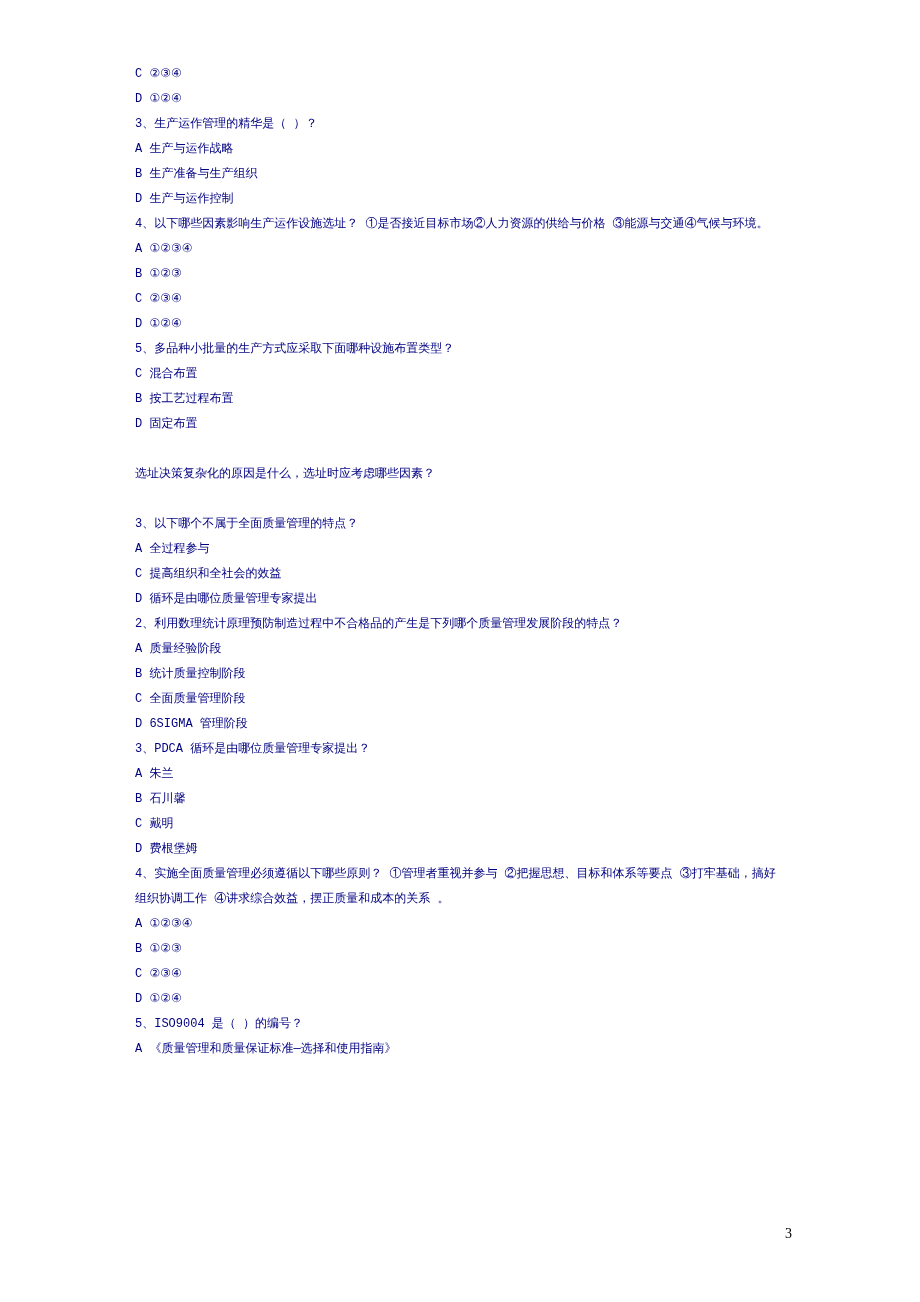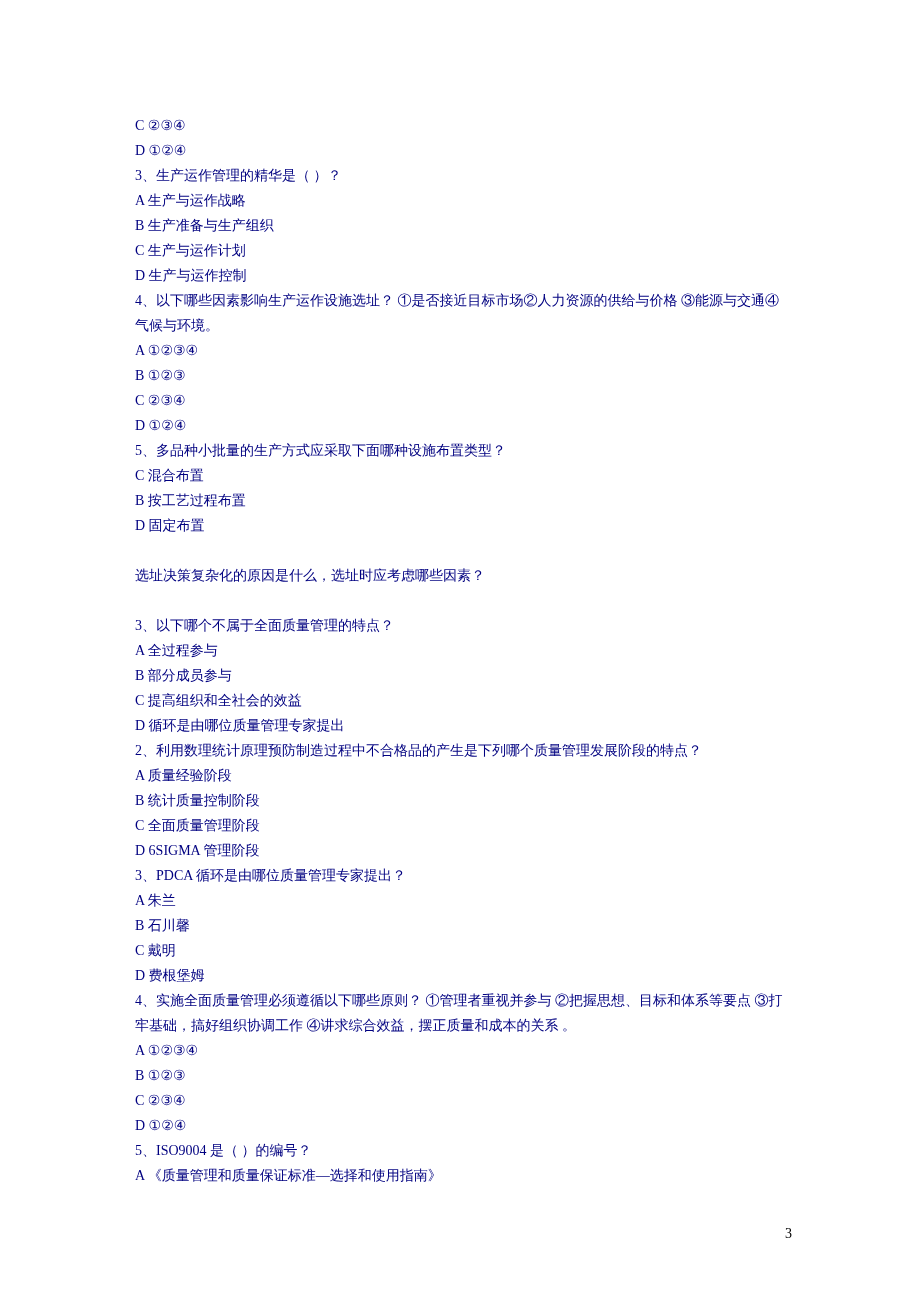--- a/index.html
+++ b/index.html
@@ -4,24 +4,25 @@
   <style>
     * { margin: 0; padding: 0; box-sizing: border-box; }
     body {
       width: 920px;
       min-height: 1302px;
       background: #ffffff;
       font-family: "SimSun", "宋体", serif;
       position: relative;
     }
     .content {
-      padding: 113px 135px 40px 135px;
-      font-size: 14px;
+      padding: 62px 135px 40px 135px;
+      font-size: 12px;
       line-height: 25px;
       color: #000080;
+      font-family: Liberation Mono, monospace;
     }
     .line {
       display: block;
     }
     .gap {
       height: 25px;
     }
     .page-number {
       position: absolute;
       bottom: 60px;
@@ -33,37 +34,35 @@
   </style>
 </head>
 <body>
 
 <div class="content">
   <span class="line">C ②③④</span>
   <span class="line">D ①②④</span>
   <span class="line">3、生产运作管理的精华是（ ）？</span>
   <span class="line">A 生产与运作战略</span>
   <span class="line">B 生产准备与生产组织</span>
-  <span class="line">C 生产与运作计划</span>
   <span class="line">D 生产与运作控制</span>
   <span class="line">4、以下哪些因素影响生产运作设施选址？ ①是否接近目标市场②人力资源的供给与价格 ③能源与交通④气候与环境。</span>
   <span class="line">A ①②③④</span>
   <span class="line">B ①②③</span>
   <span class="line">C ②③④</span>
   <span class="line">D ①②④</span>
   <span class="line">5、多品种小批量的生产方式应采取下面哪种设施布置类型？</span>
   <span class="line">C 混合布置</span>
   <span class="line">B 按工艺过程布置</span>
   <span class="line">D 固定布置</span>
   <div class="gap"></div>
   <span class="line">选址决策复杂化的原因是什么，选址时应考虑哪些因素？</span>
   <div class="gap"></div>
   <span class="line">3、以下哪个不属于全面质量管理的特点？</span>
   <span class="line">A 全过程参与</span>
-  <span class="line">B 部分成员参与</span>
   <span class="line">C 提高组织和全社会的效益</span>
   <span class="line">D 循环是由哪位质量管理专家提出</span>
   <span class="line">2、利用数理统计原理预防制造过程中不合格品的产生是下列哪个质量管理发展阶段的特点？</span>
   <span class="line">A 质量经验阶段</span>
   <span class="line">B 统计质量控制阶段</span>
   <span class="line">C 全面质量管理阶段</span>
   <span class="line">D 6SIGMA 管理阶段</span>
   <span class="line">3、PDCA 循环是由哪位质量管理专家提出？</span>
   <span class="line">A 朱兰</span>
   <span class="line">B 石川馨</span>

